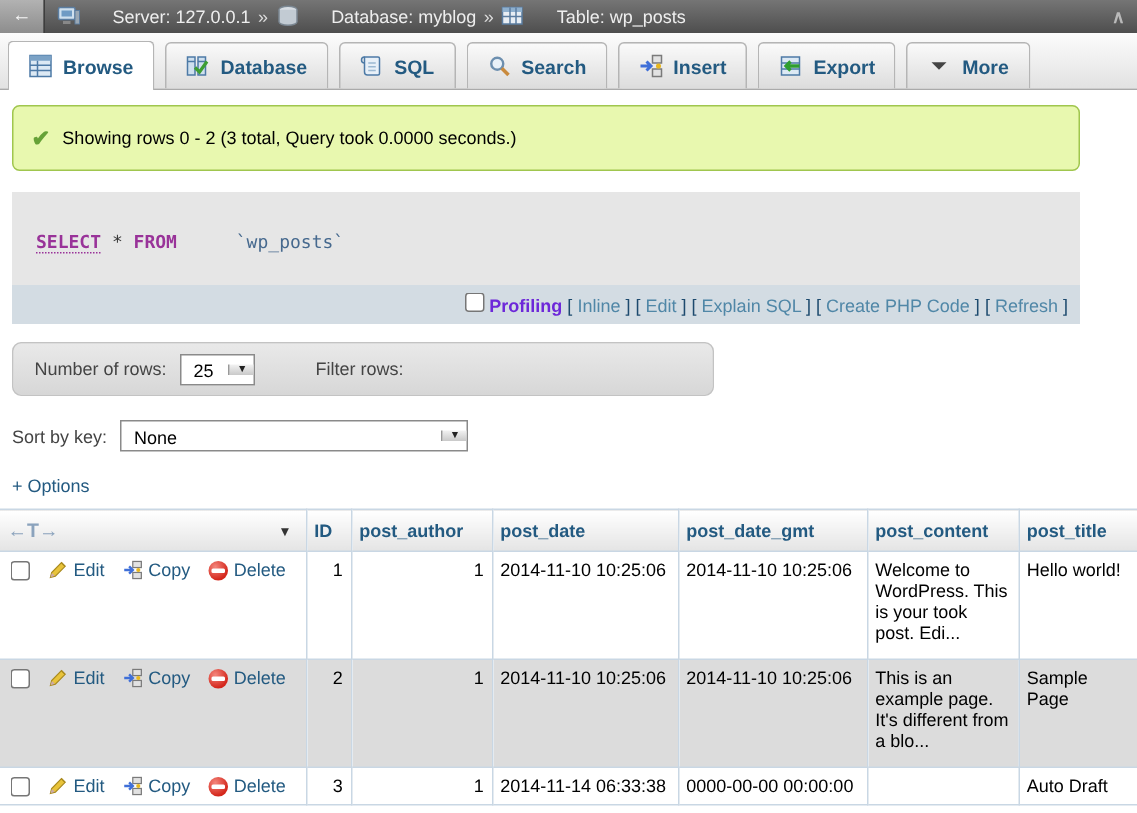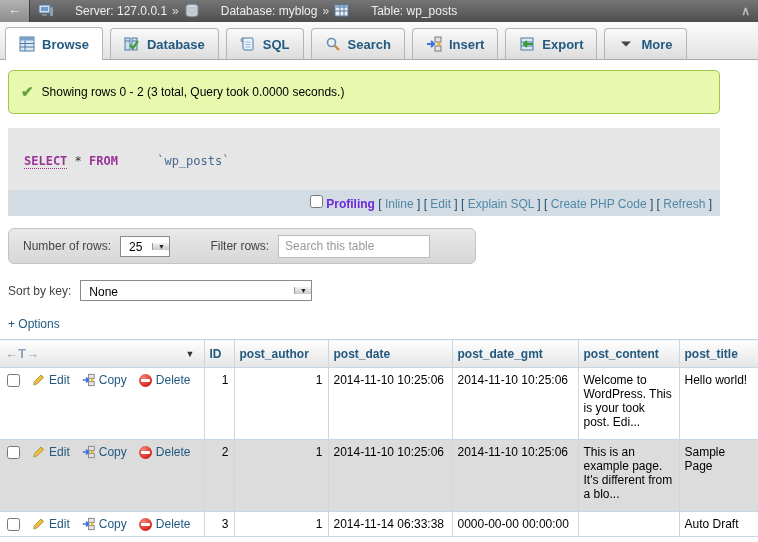--- a/index.html
+++ b/index.html
@@ -227,21 +227,20 @@
 </div>
 
 <div class="controls">
   <span>Number of rows:</span>
   <span class="sel">
     <span class="val">25</span>
     <span class="arr">▼</span>
   </span>
   <span style="width:22px"></span>
   <span>Filter rows:</span>
-  <input class="filterinput" type="text" placeholder="Search this table" style="">
 </div>
 
 <div class="sortrow">
   <span>Sort by key:</span>
   <span class="sel">
     <span class="val">None</span>
     <span class="arr">▼</span>
   </span>
 </div>
 

